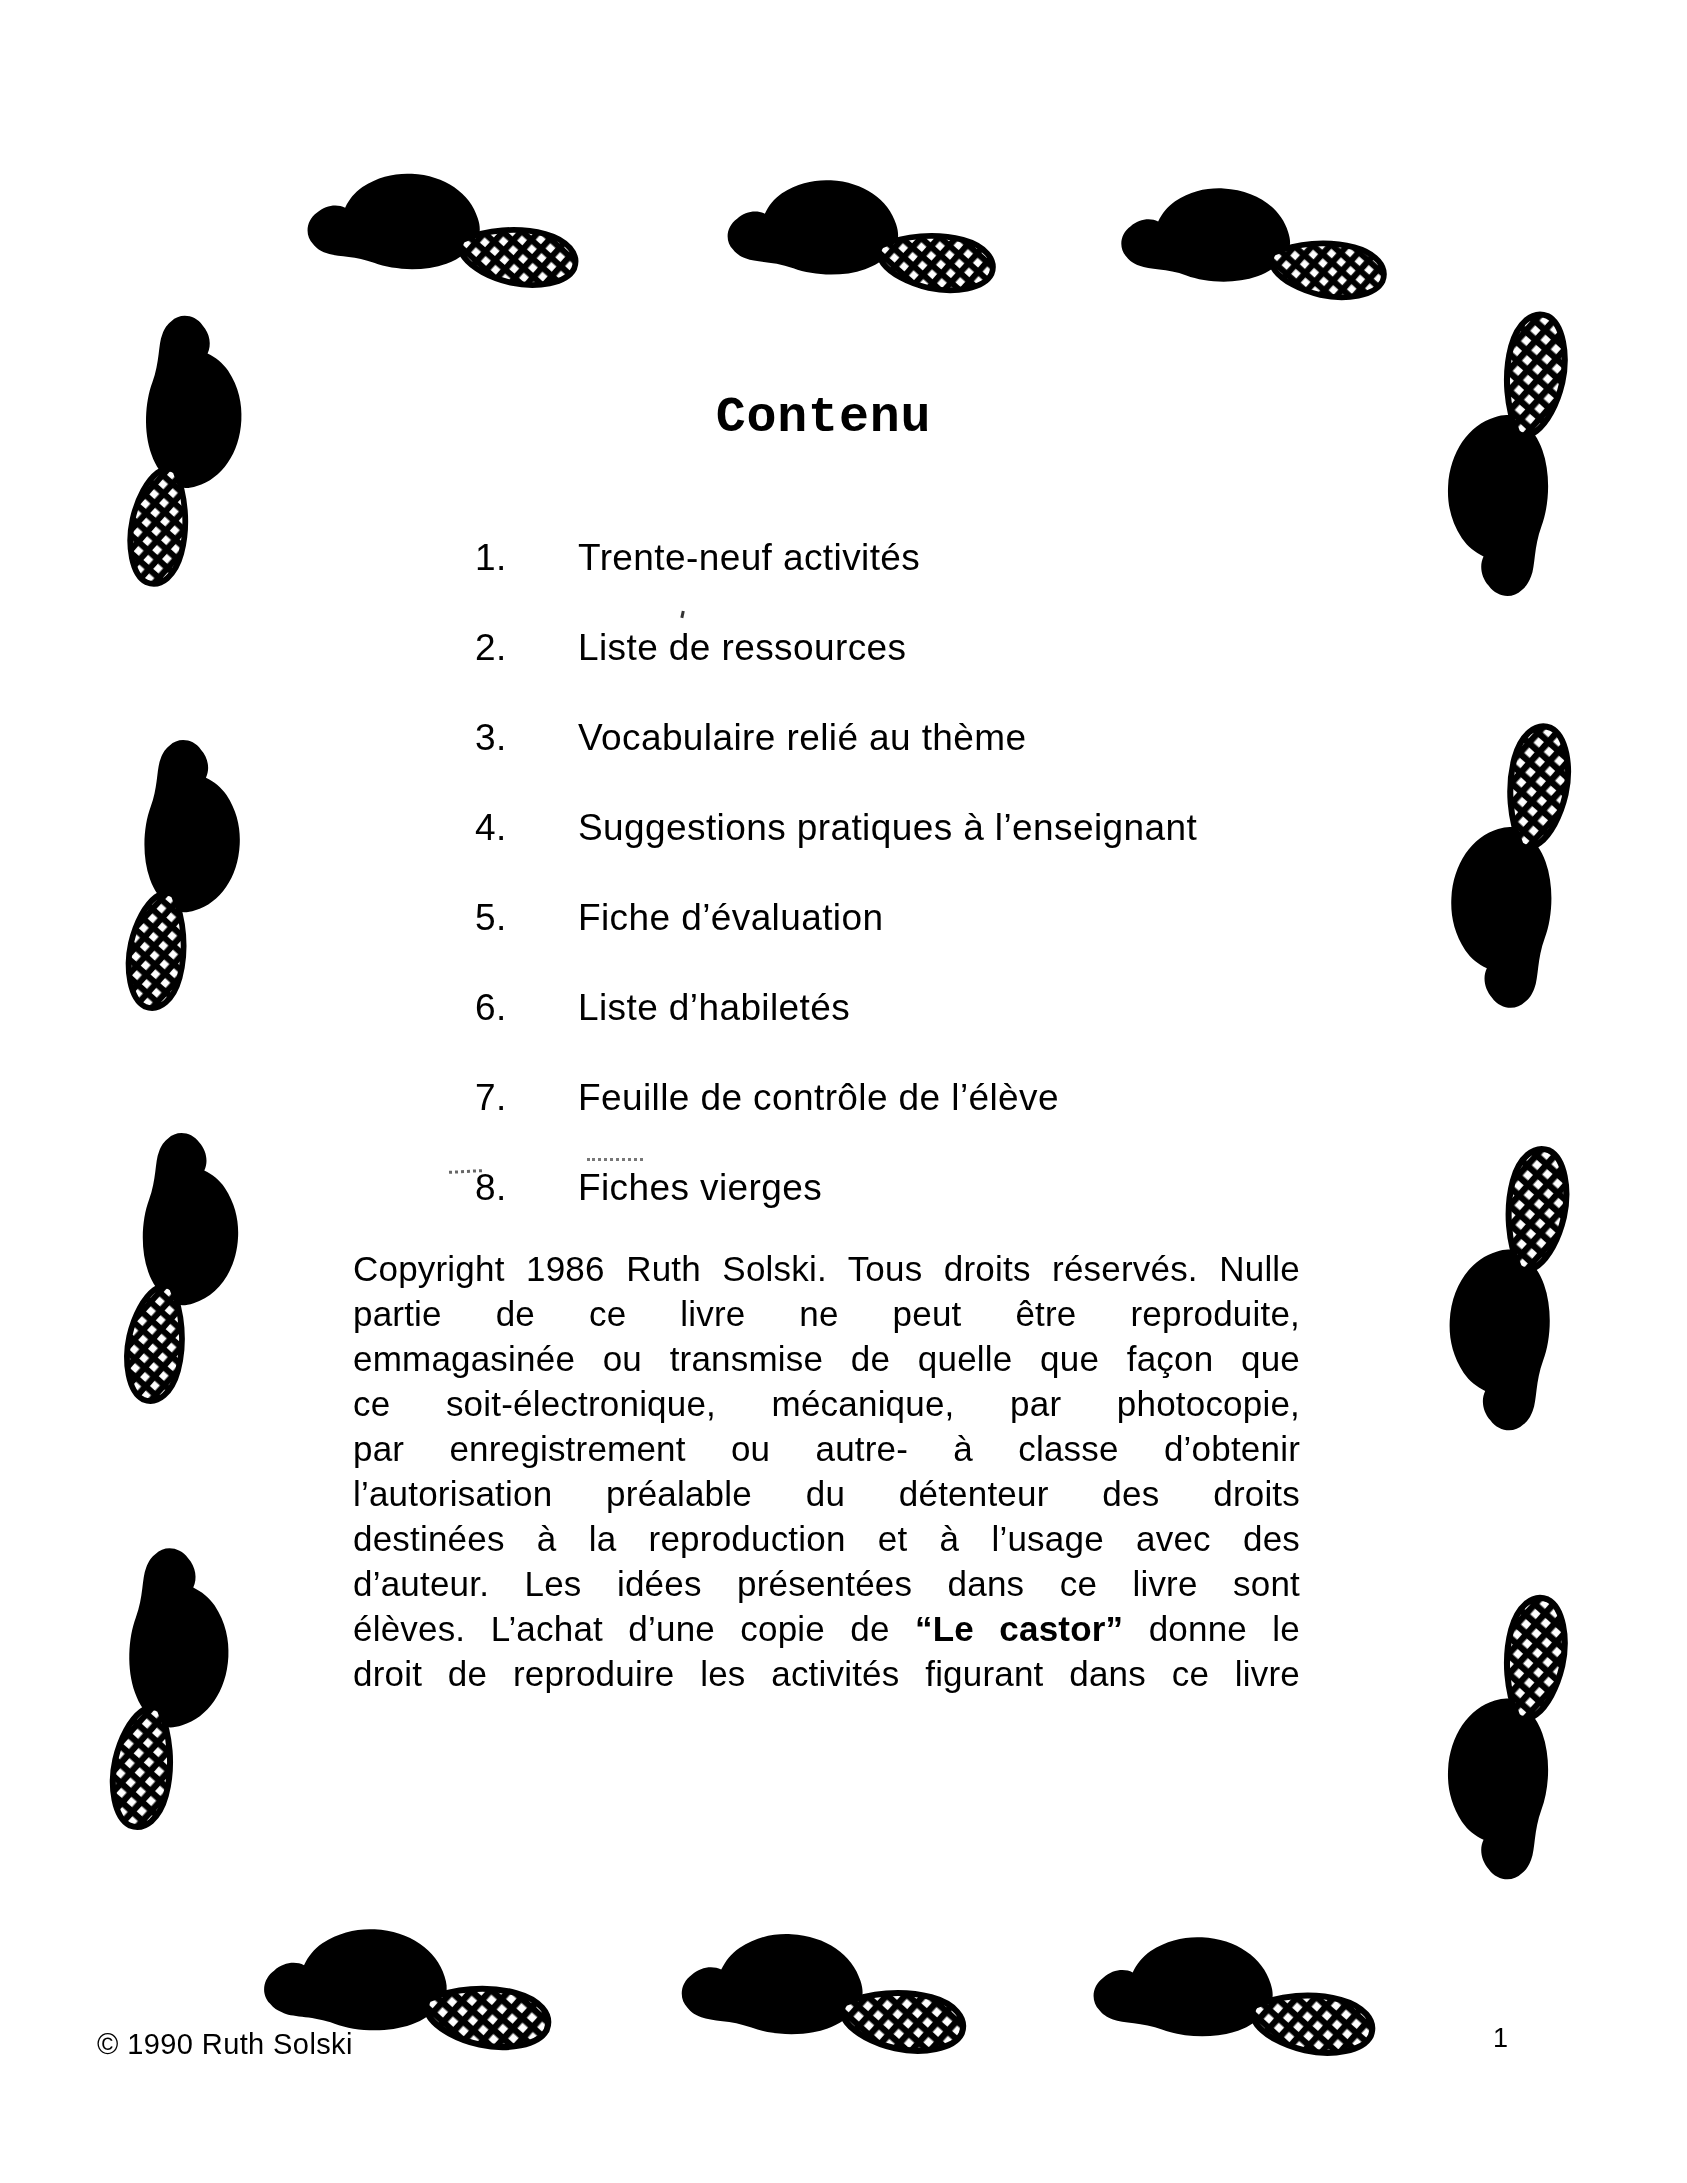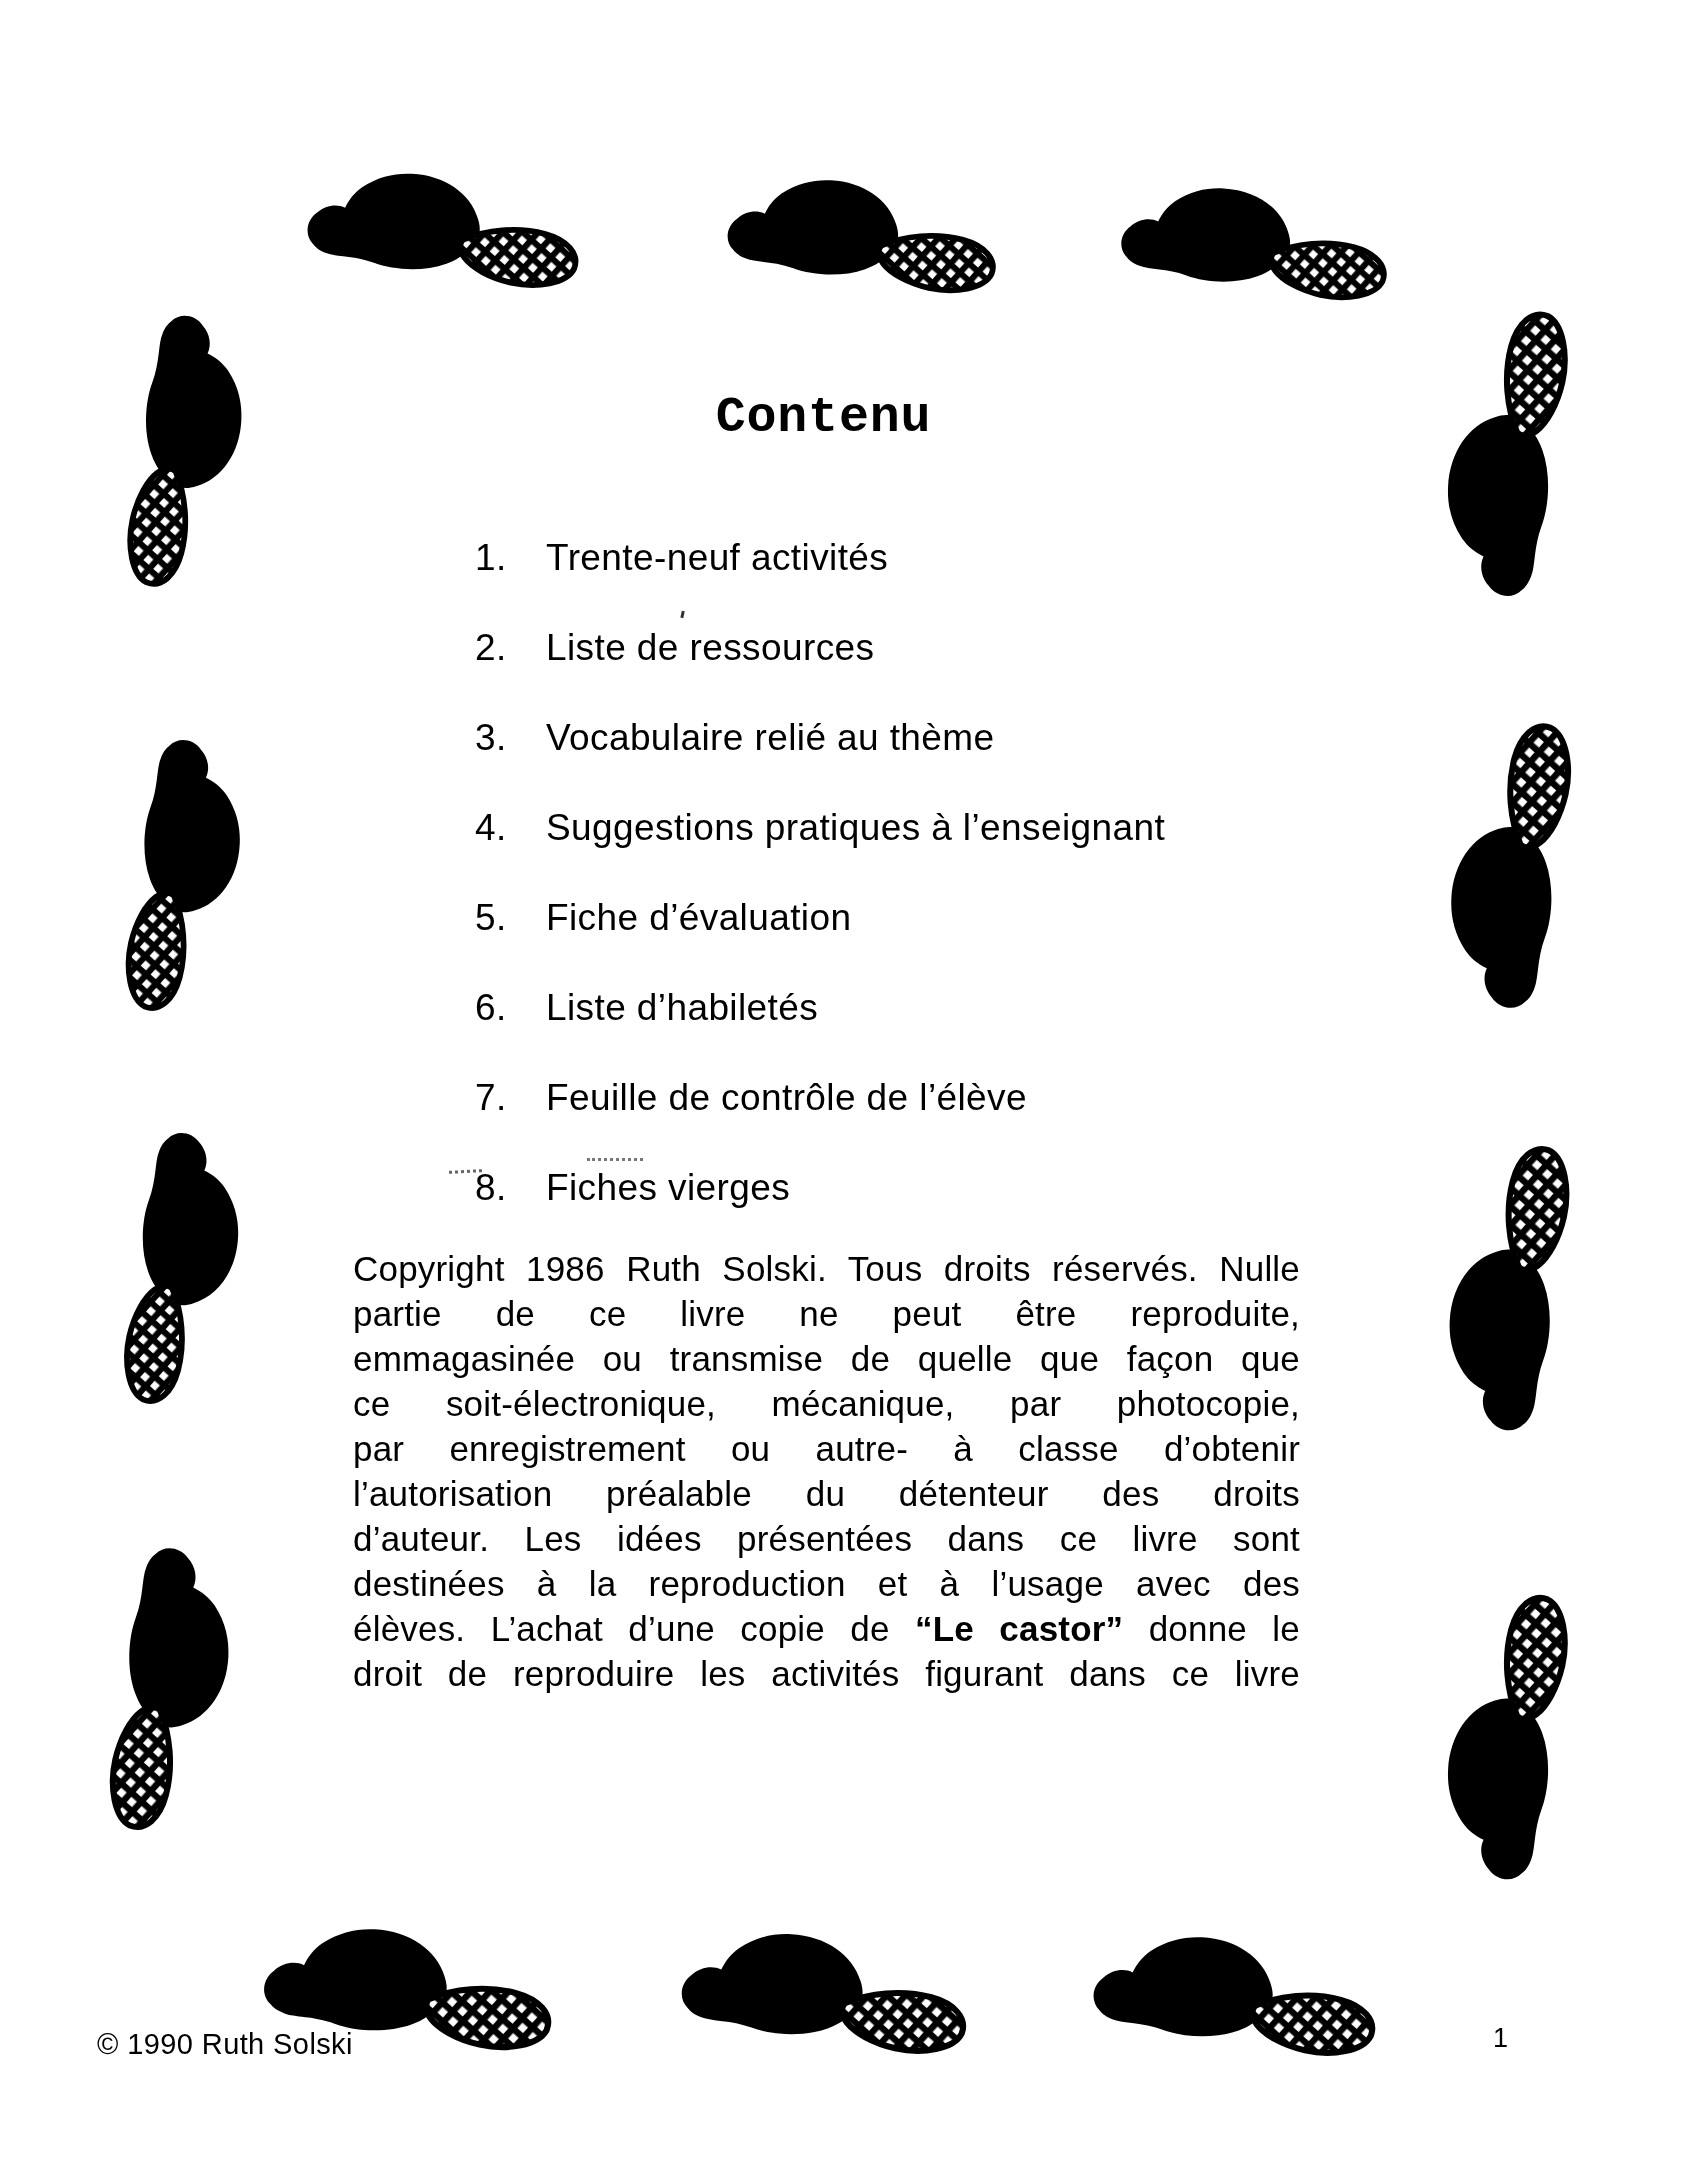--- a/index.html
+++ b/index.html
@@ -13,21 +13,21 @@
   }
   .page{position:absolute;inset:0;}
   .decor-svg{position:absolute;left:0;top:0;width:1687px;height:2183px;pointer-events:none;}
   .page-title{
     position:absolute;left:494px;top:389px;width:659px;
     text-align:center;font-size:50px;font-weight:700;letter-spacing:0.8px;font-family:Liberation Mono, monospace;
   }
   .toc{position:absolute;left:475px;top:537px;width:906px;}
   .toc-row{height:90px;display:flex;align-items:flex-start;font-size:37px;letter-spacing:0.4px;}
   .toc-num{display:inline-block;width:71px;flex:0 0 71px;}
-  .toc-label{display:inline-block;}
+  .toc-label{display:inline-block;margin-left:32px;}
   .copyright{
     position:absolute;left:353px;top:1246px;width:947px;
     font-size:35px;line-height:45px;letter-spacing:0.2px;
   }
   .c-line{text-align:justify;text-align-last:justify;white-space:normal;}
   .c-line.last{text-align-last:left;}
   .c-bold{font-weight:700;}
   .footer-copyright{position:absolute;left:97px;top:2028px;font-size:29px;letter-spacing:0.4px;}
   .page-number{position:absolute;left:1493px;top:2023px;font-size:27px;}
   .speck{position:absolute;pointer-events:none;}
@@ -112,22 +112,22 @@
     </div>
   </div>
 
   <div class="copyright">
     <div class="c-line"><span>Copyright 1986 Ruth Solski. Tous droits réservés. Nulle</span></div>
     <div class="c-line"><span>partie de ce livre ne peut être reproduite,</span></div>
     <div class="c-line"><span>emmagasinée ou transmise de quelle que façon que</span></div>
     <div class="c-line"><span>ce soit-électronique, mécanique, par photocopie,</span></div>
     <div class="c-line"><span>par enregistrement ou autre- à classe d’obtenir</span></div>
     <div class="c-line"><span>l’autorisation préalable du détenteur des droits</span></div>
+    <div class="c-line"><span>destinées à la reproduction et à l’usage avec des</span></div>
     <div class="c-line"><span>d’auteur. Les idées présentées dans ce livre sont</span></div>
-    <div class="c-line"><span>destinées à la reproduction et à l’usage avec des</span></div>
     <div class="c-line"><span>élèves. L’achat d’une copie de </span><span class="c-bold">“Le castor”</span><span> donne le</span></div>
     <div class="c-line"><span>droit de reproduire les activités figurant dans ce livre</span></div>
   </div>
 
   <div class="speck speck-1"></div>
   <div class="speck speck-2"></div>
   <div class="speck speck-3"></div>
 
   <div class="footer-copyright">© 1990 Ruth Solski</div>
   <div class="page-number">1</div>

